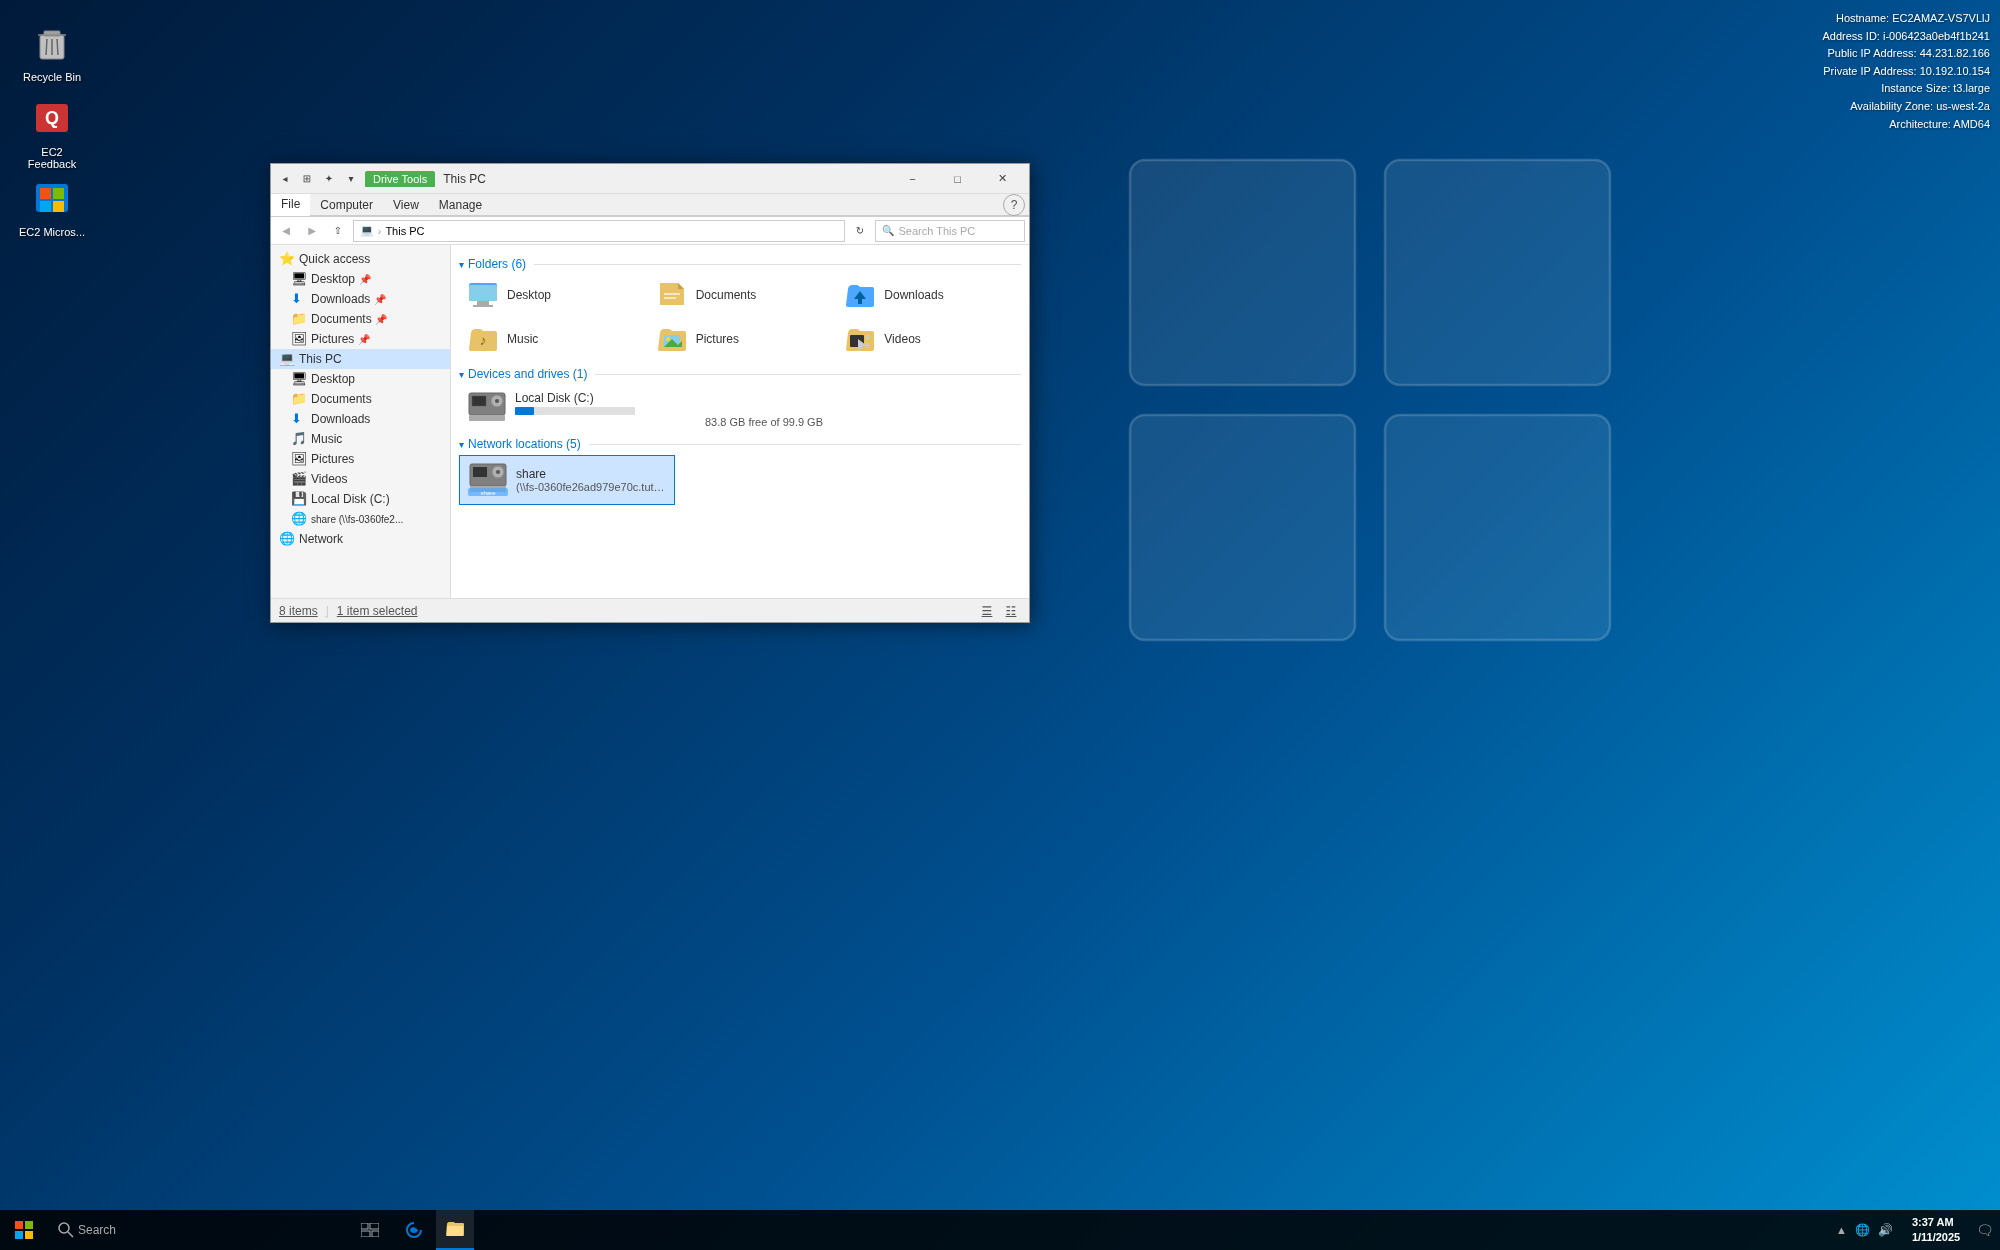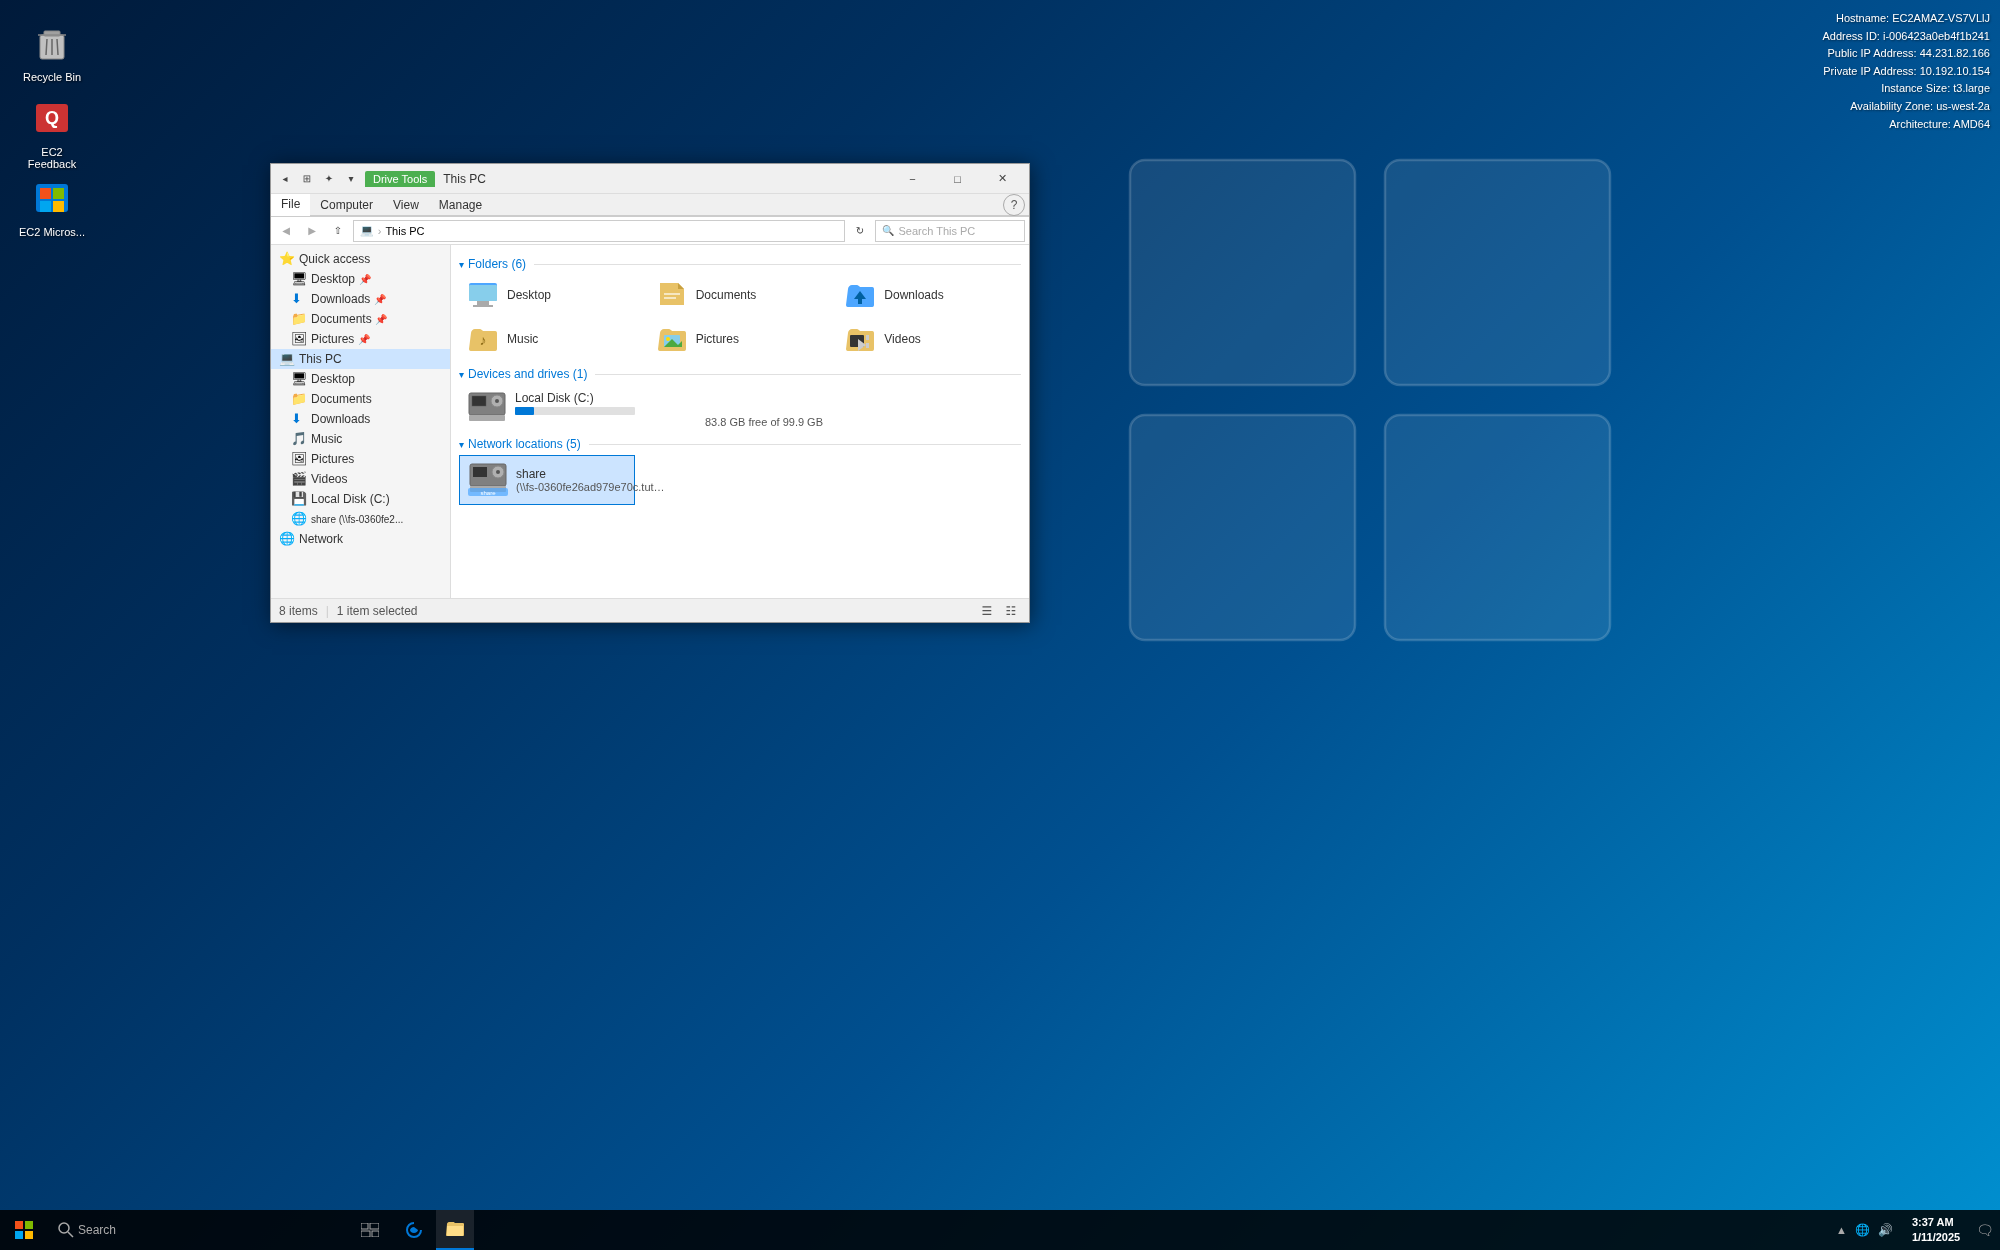--- a/index.html
+++ b/index.html
@@ -415,21 +415,21 @@
 
     
     .share-item {
       display: flex;
       align-items: center;
       padding: 4px 8px;
       cursor: pointer;
       gap: 8px;
       margin: 0 0;
       border: 1px solid #e0e0e0;
-      width: 176px;
+      width: 216px;
     }
     .share-item.selected { background: #cce4ff; border-color: #0078d7; }
     .share-icon {
       width: 40px;
       height: 40px;
       flex-shrink: 0;
     }
     .share-info {
       flex: 1;
     }
@@ -450,20 +450,21 @@
     
     .status-bar {
       height: 24px;
       background: #f0f0f0;
       border-top: 1px solid #ddd;
       display: flex;
       align-items: center;
       padding: 0 8px;
       font-size: 12px;
       color: #555;
+      text-decoration: underline;
     }
     .status-right {
       margin-left: auto;
       display: flex;
       align-items: center;
       gap: 4px;
     }
     .view-btn {
       width: 20px;
       height: 20px;

